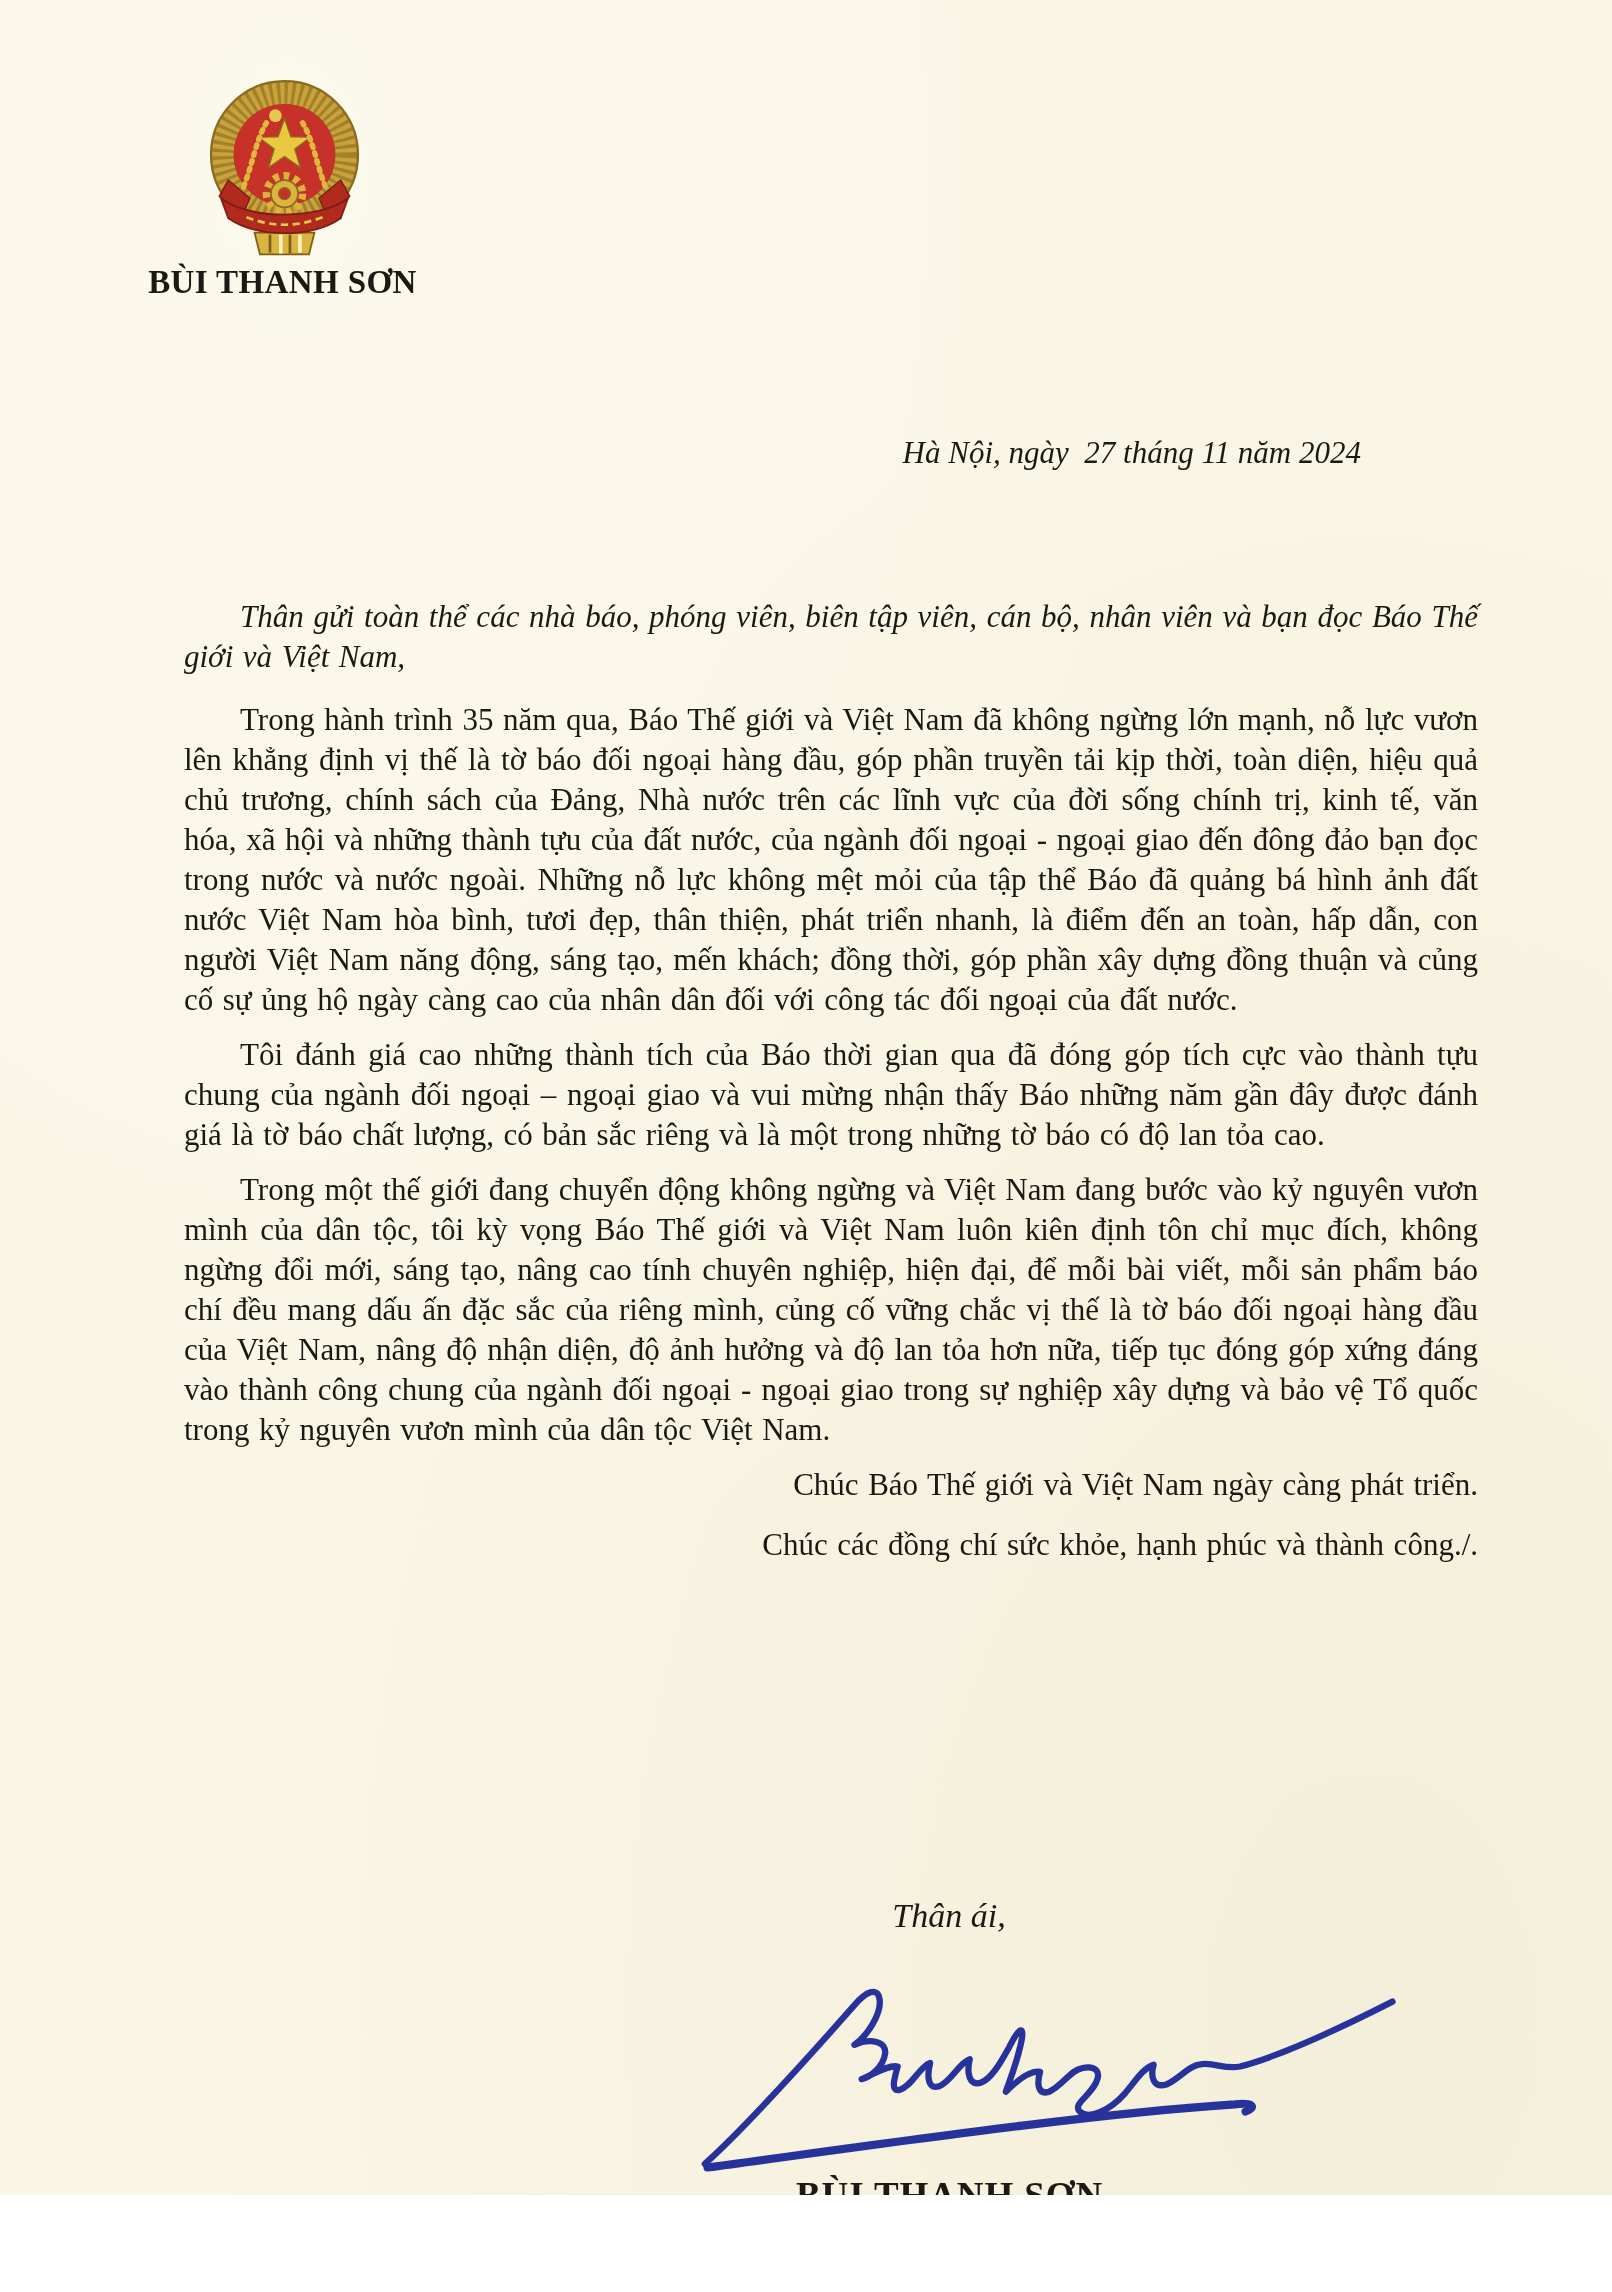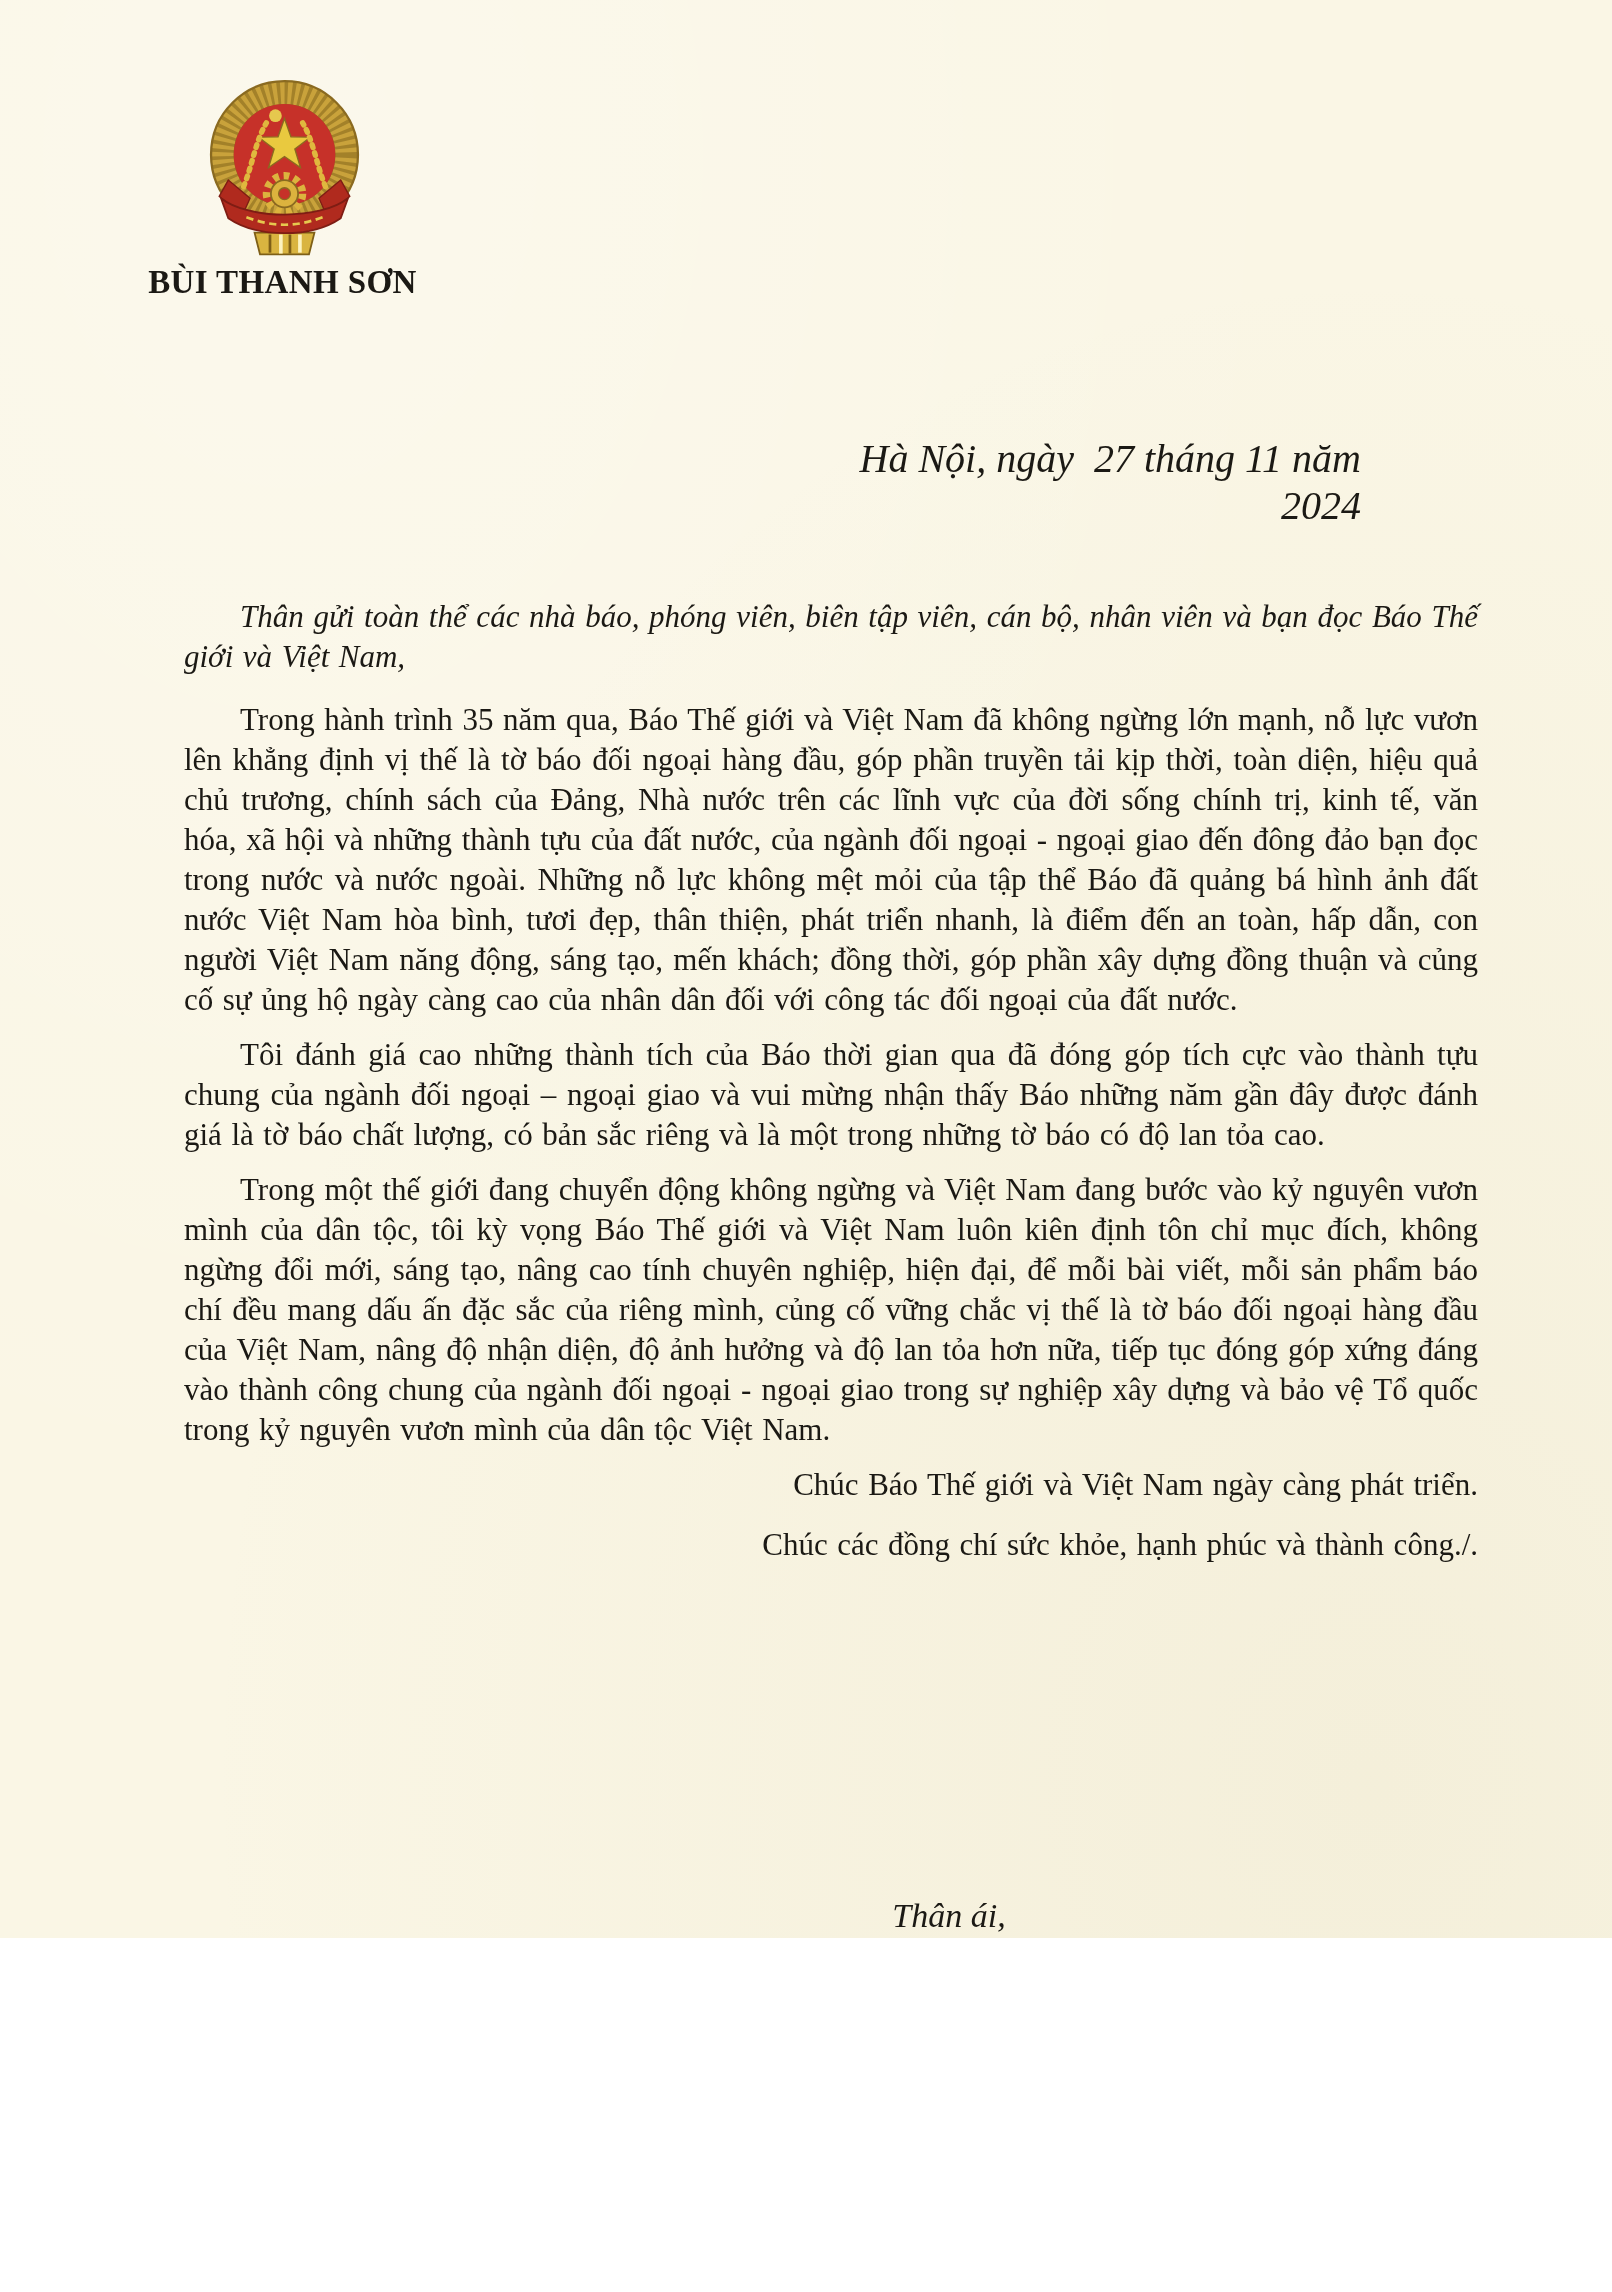--- a/index.html
+++ b/index.html
@@ -1,19 +1,19 @@
 <!DOCTYPE html>
 <html style="font-size:14.3px"><head>
 <meta charset="utf-8">
 <style>
   html,body{margin:0;padding:0;}
   .page{
     position:relative;
     width:1612px;
-    height:1938px;
+    height:2195px;
     background:
       radial-gradient(ellipse at 18% 8%, rgba(255,255,255,0.28), transparent 55%),
       radial-gradient(ellipse at 85% 92%, rgba(208,196,150,0.14), transparent 60%),
       #faf6e5;
     font-family:"Liberation Serif","DejaVu Serif",serif;
     color:#1b1914;
     overflow:hidden;
   }
   .emblem{
     position:absolute; left:202px; top:64px; width:165px; height:195px;
@@ -22,21 +22,21 @@
     position:absolute; left:54px; top:262px; width:457px; text-align:center;
   }
   .sender-name{
     font-weight:bold; font-size:33px; line-height:41px; letter-spacing:0.4px;
   }
   .sender-title{
     font-size:29.6px; line-height:37px;
   }
   .dateline{
     position:absolute; left:770px; top:435px; width:591px;
-    text-align:right; font-style:italic; font-size:40px;
+    text-align:right; font-style:italic; font-size:31px;
   }
   .content{
     position:absolute; left:184px; top:573px; width:1294px;margin-top:24px;
   }
   .content p{
     margin:0 0 15px 0;
     font-size:31px; line-height:40px;
     text-align:justify; text-indent:56px;
     word-spacing:1.8px;
   }

